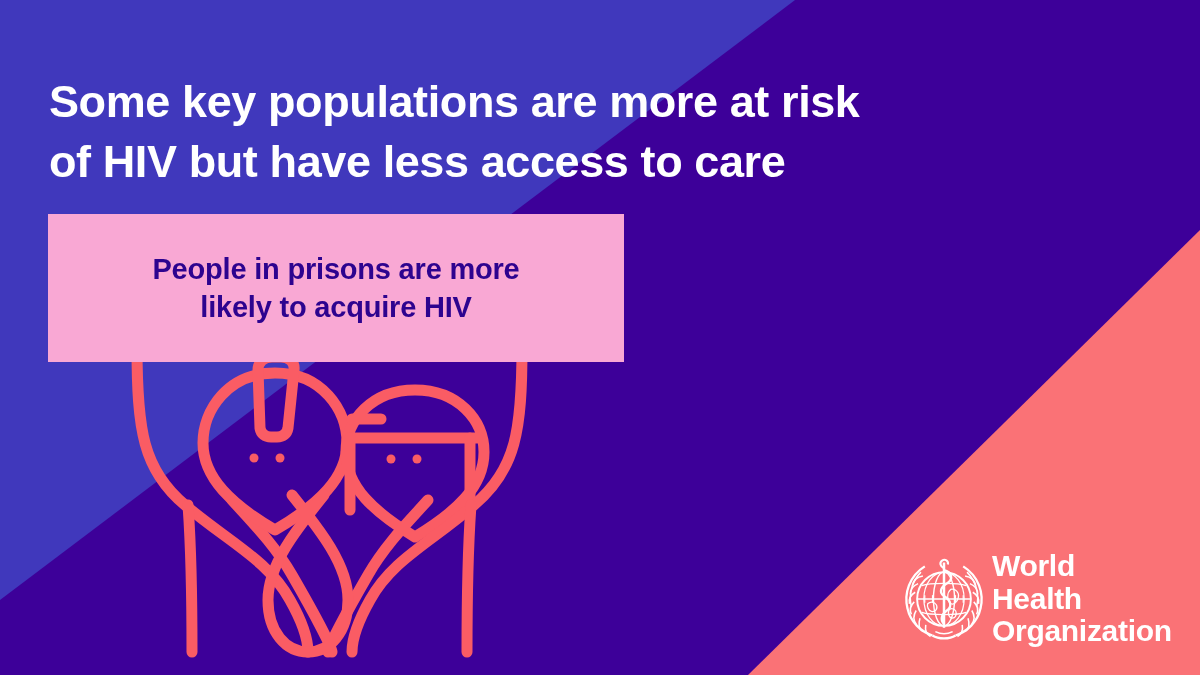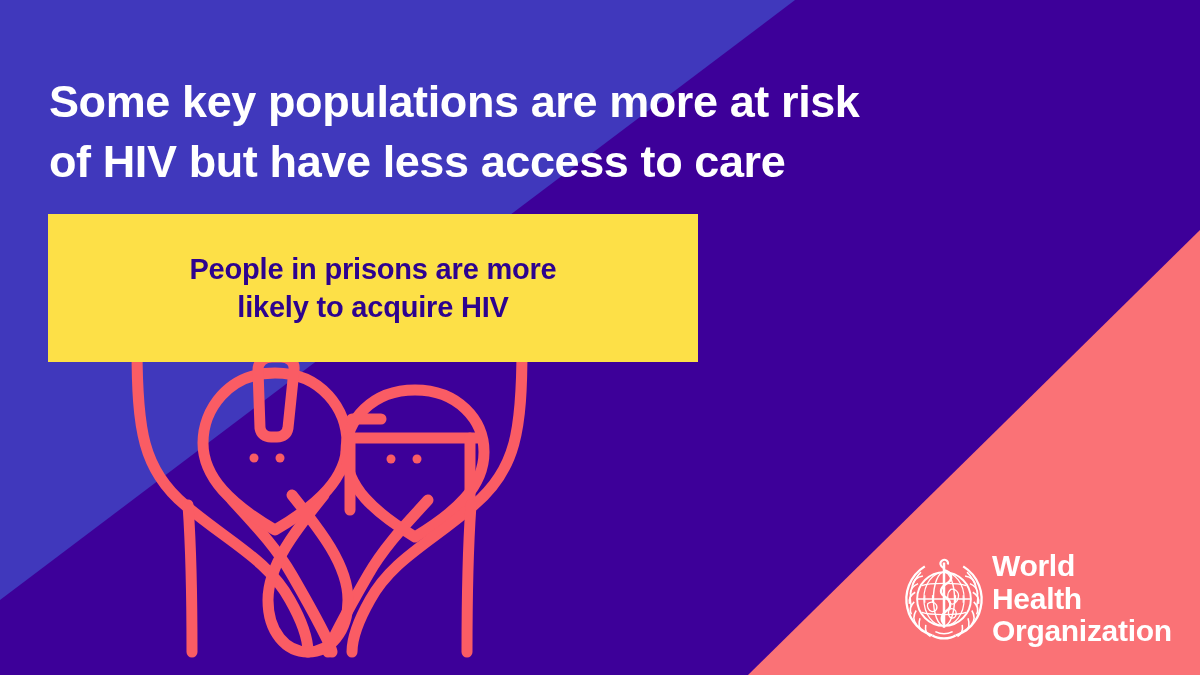--- a/index.html
+++ b/index.html
@@ -35,23 +35,23 @@
     font-weight: 700;
     letter-spacing: -0.4px;
     white-space: pre-line;
     z-index: 6;
   }
   
   .caption-card {
     position: absolute;
     left: 48px;
     top: 214px;
-    width: 650px;
+    width: 576px;
     height: 148px;
-    background: #fde047;
+    background: #f9a8d4;
     z-index: 5;
     display: flex;
     align-items: center;
     justify-content: center;
     box-sizing: border-box;
     padding: 0 26px;
   }
   .caption-text {
     color: #2D038F;
     font-size: 29px;

